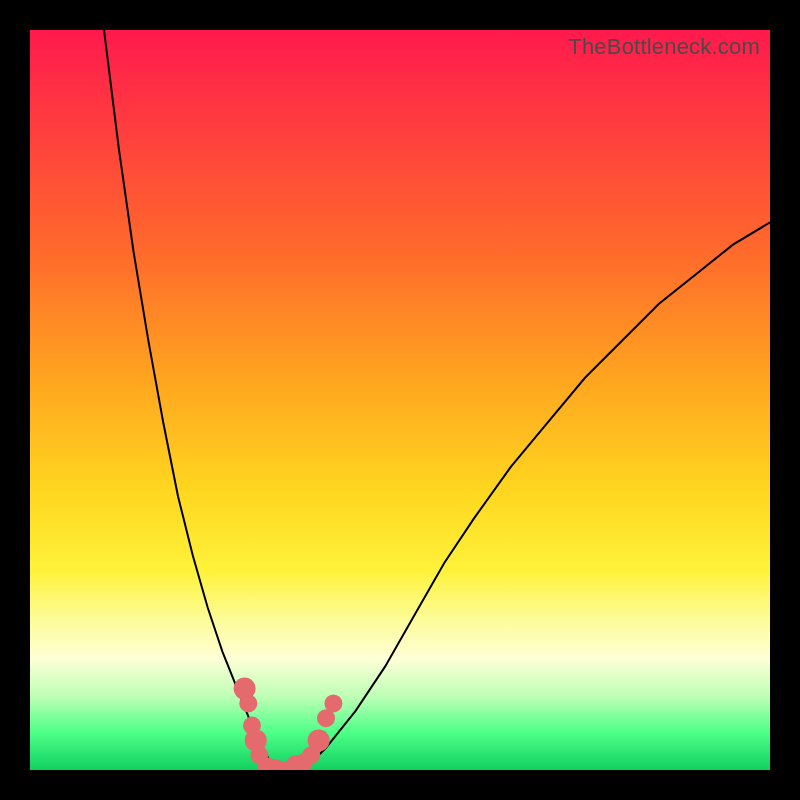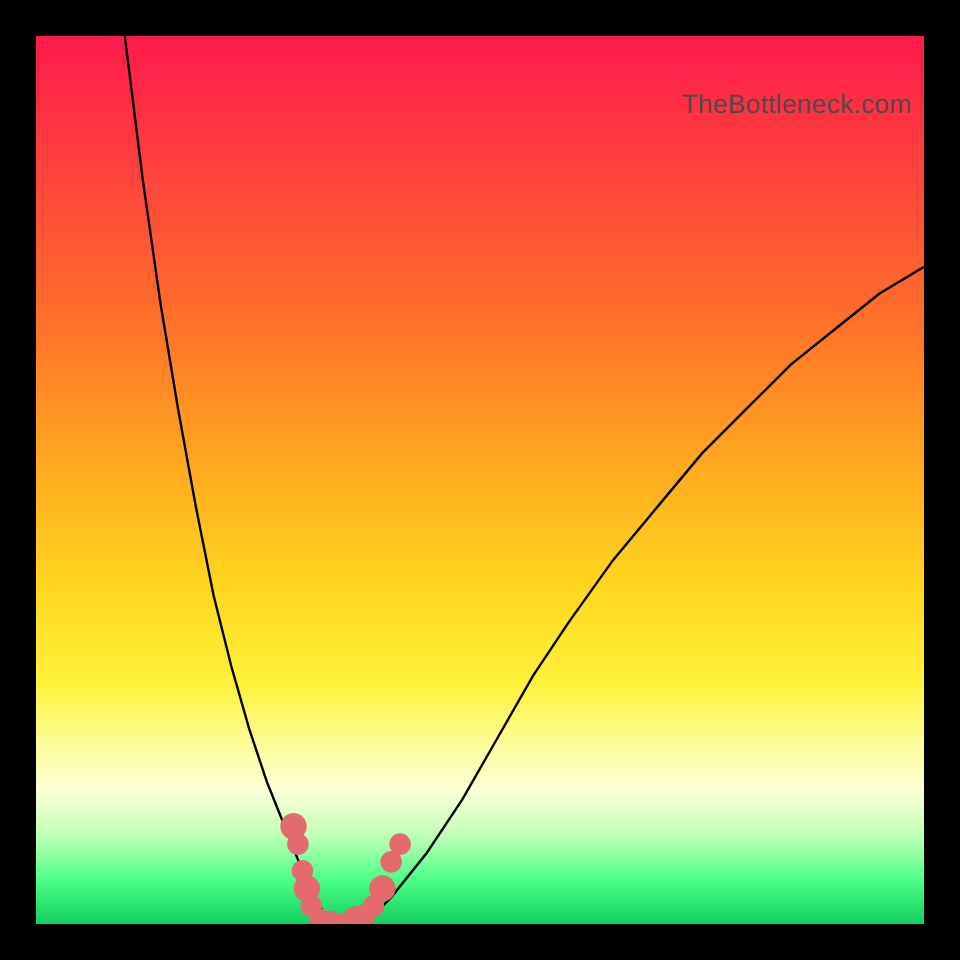--- a/index.html
+++ b/index.html
@@ -40,21 +40,20 @@
   }
   .watermark {
     position: absolute;
     top: 4px;
     right: 10px;
     font-size: 22px;
     font-weight: 500;
     color: #4a4a4a;
     letter-spacing: 0.2px;
     user-select: none;
-    margin-top: 40px;
   }
   svg.curves {
     position: absolute;
     left: 0;
     top: 0;
     width: 740px;
     height: 740px;
   }
   .curve {
     fill: none;

